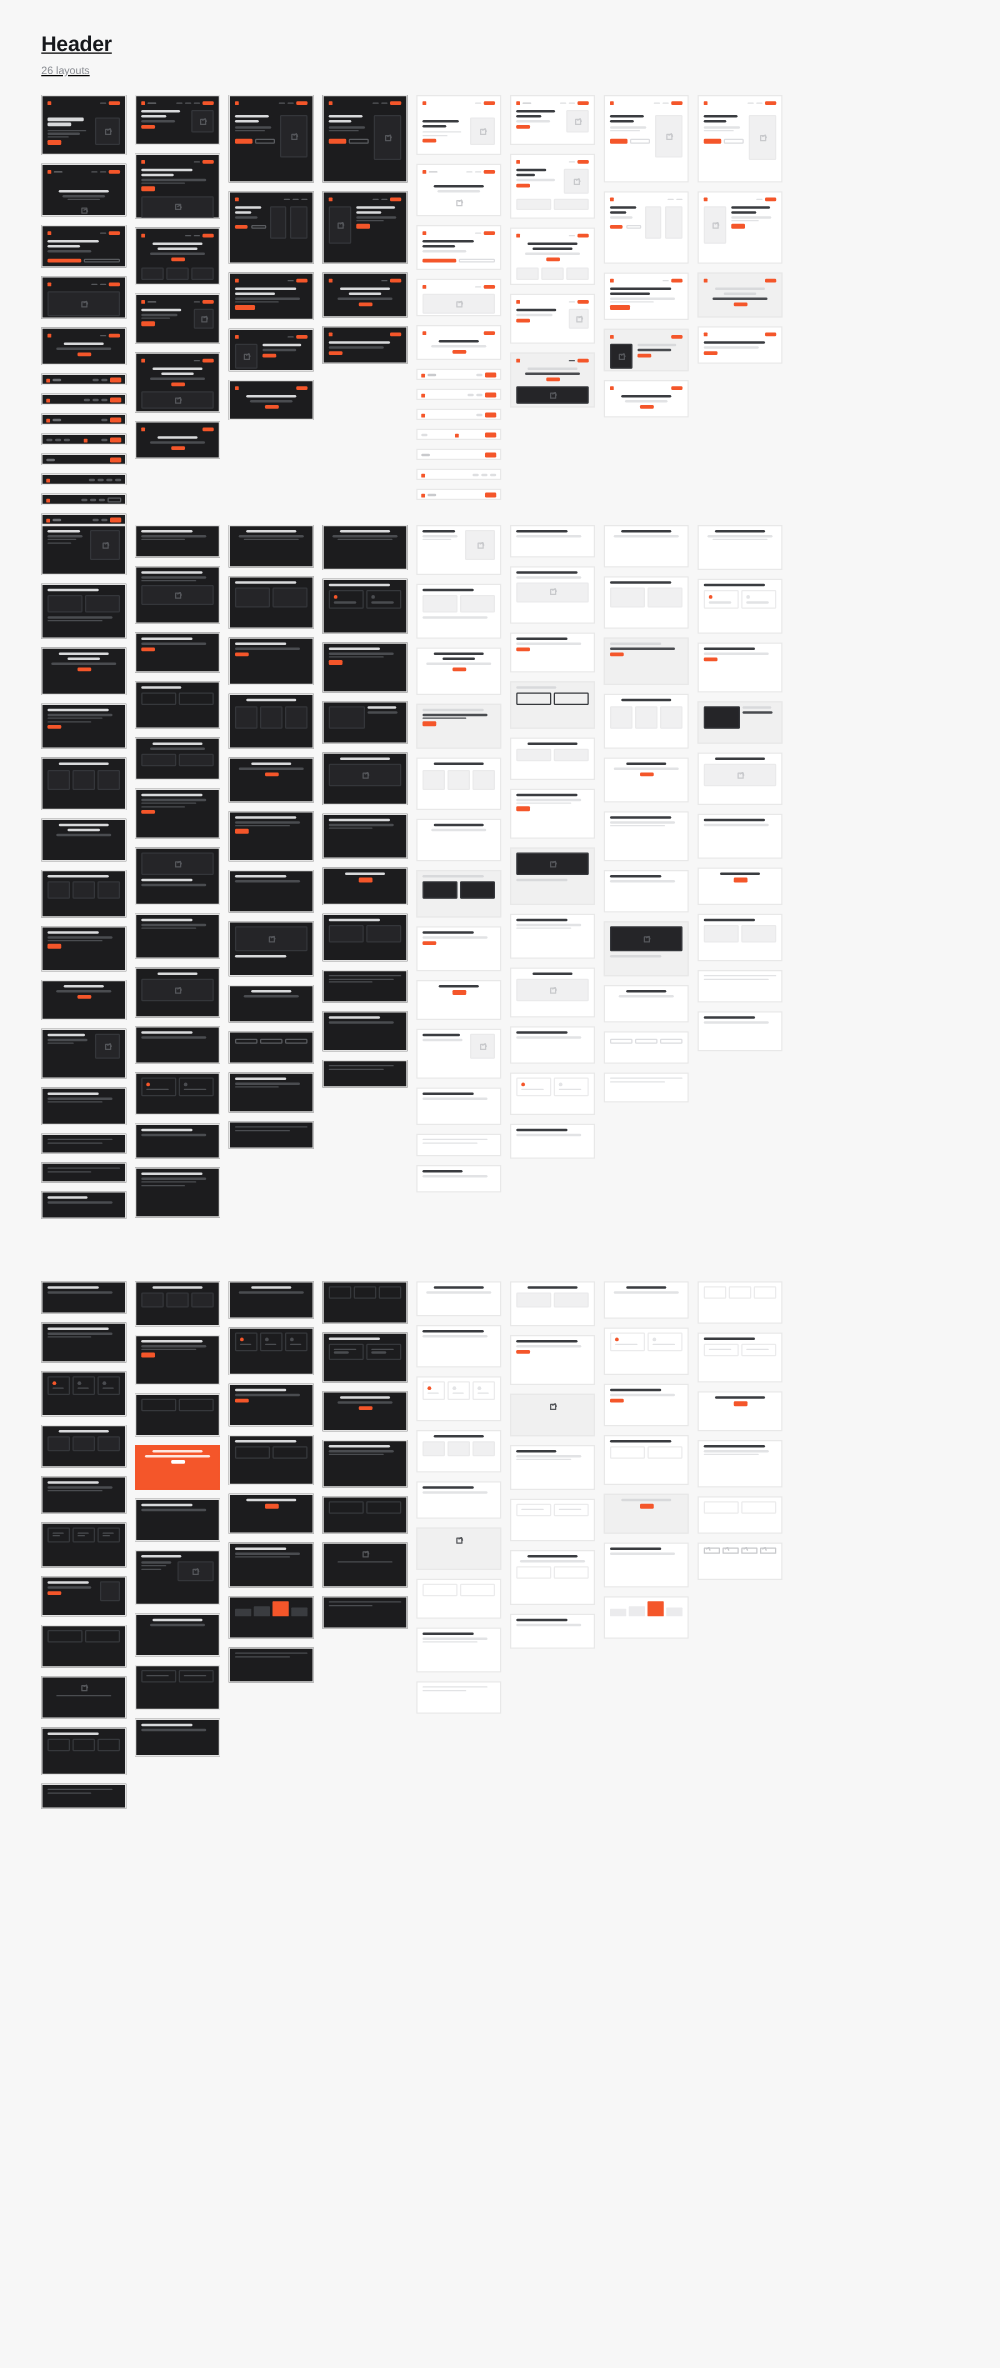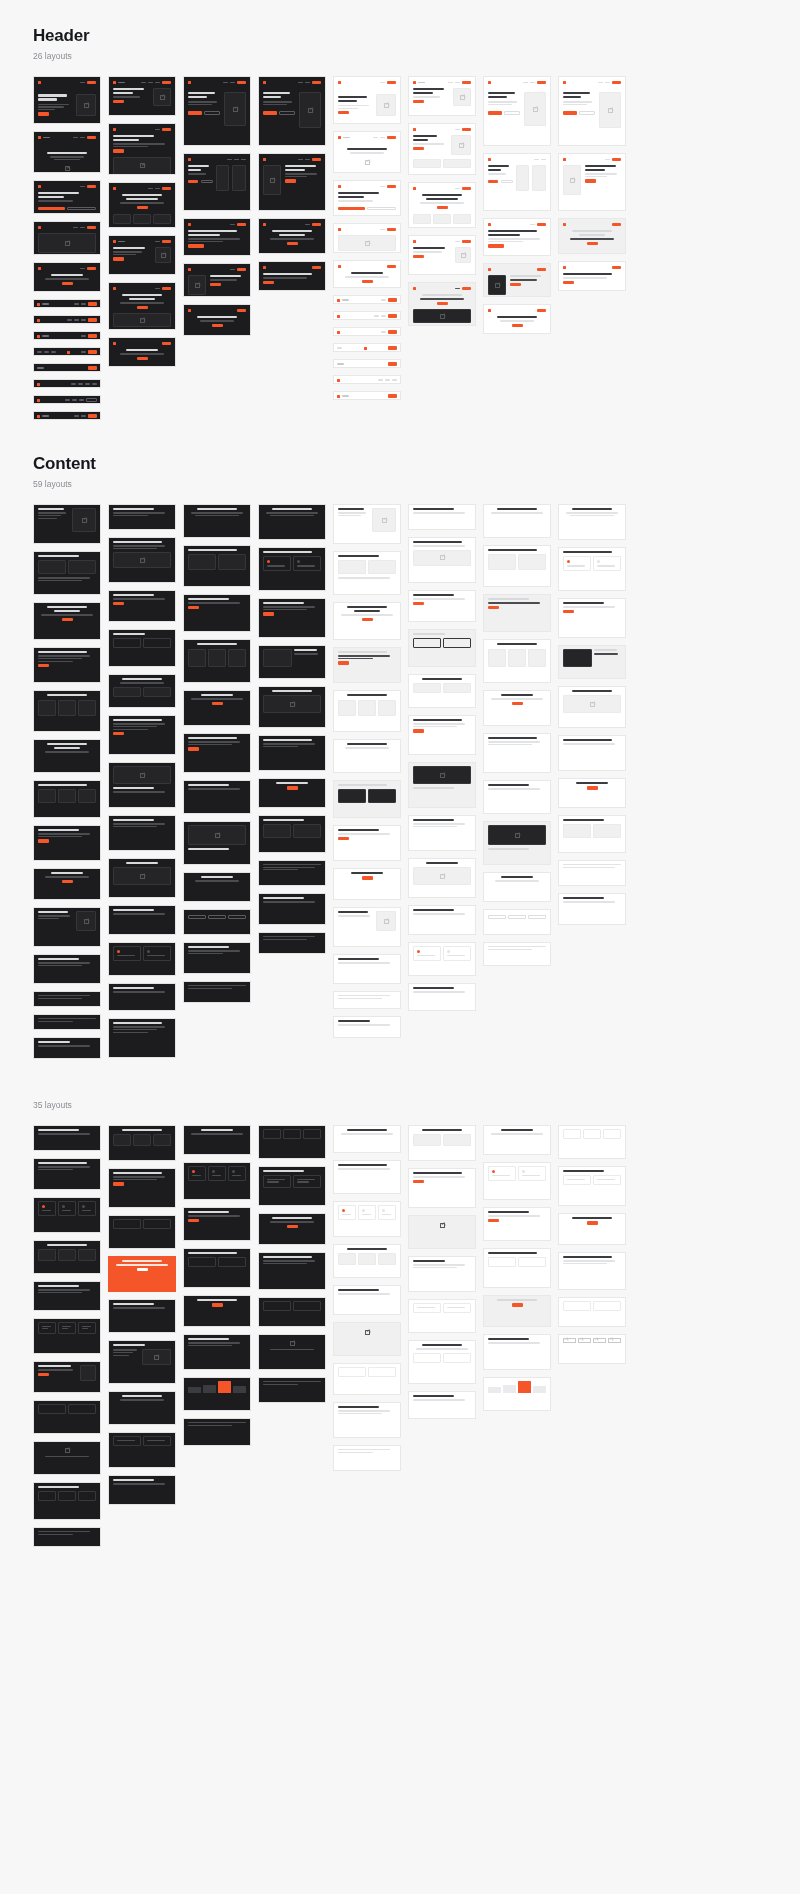--- a/index.html
+++ b/index.html
@@ -5,21 +5,21 @@
   * { box-sizing: border-box; margin: 0; padding: 0; }
   html, body {
     width: 800px;
     background: #f7f7f7;
     font-family: "Liberation Sans", sans-serif;
   }
   body { padding: 0 0 40px 0; }
 
   .page { width: 800px; position: relative; }
 
-  .section { padding: 0 33px; }
+  .section { padding: 0 33px; text-decoration: underline; }
   .section-head { padding-top: 26px; padding-bottom: 14px; }
   .section-title {
     font-size: 17px;
     font-weight: bold;
     color: #16181c;
     letter-spacing: -0.2px;
     line-height: 20px;
   }
   .section-sub {
     font-size: 8.5px;
@@ -1058,24 +1058,20 @@
               <div class="h-line w85"></div>
               <div class="p-line w75" style="margin-top:2px"></div>
               <div class="btn"></div>
             </div>
         </div>
       </div>
     </div>
   </div>
 
   <div class="section">
-    <div class="section-head" style="padding-top:34px">
-      <div class="section-title">Content</div>
-      <div class="section-sub">59 layouts</div>
-    </div>
 
     <div class="grid">
 
       <div class="col">
         <div class="thumb" style="height:40px">
             <div class="mini">
               <div style="display:flex;gap:3px">
                 <div style="flex:1">
                   <div class="h-line w85"></div>
                   <div class="p-line w90" style="margin-top:2px"></div>
@@ -1875,21 +1871,20 @@
               <div class="h-line w70"></div>
               <div class="p-line w90" style="margin-top:2px"></div>
             </div>
           </div>
       </div>
     </div>
   </div>
 
   <div class="section">
     <div class="section-head" style="padding-top:36px">
-      <div class="section-sub">35 layouts</div>
     </div>
 
     <div class="grid">
 
       <div class="col">
         <div class="thumb" style="height:26px">
             <div class="mini">
               <div class="h-line w70"></div>
               <div class="p-line w90" style="margin-top:2px"></div>
             </div>

